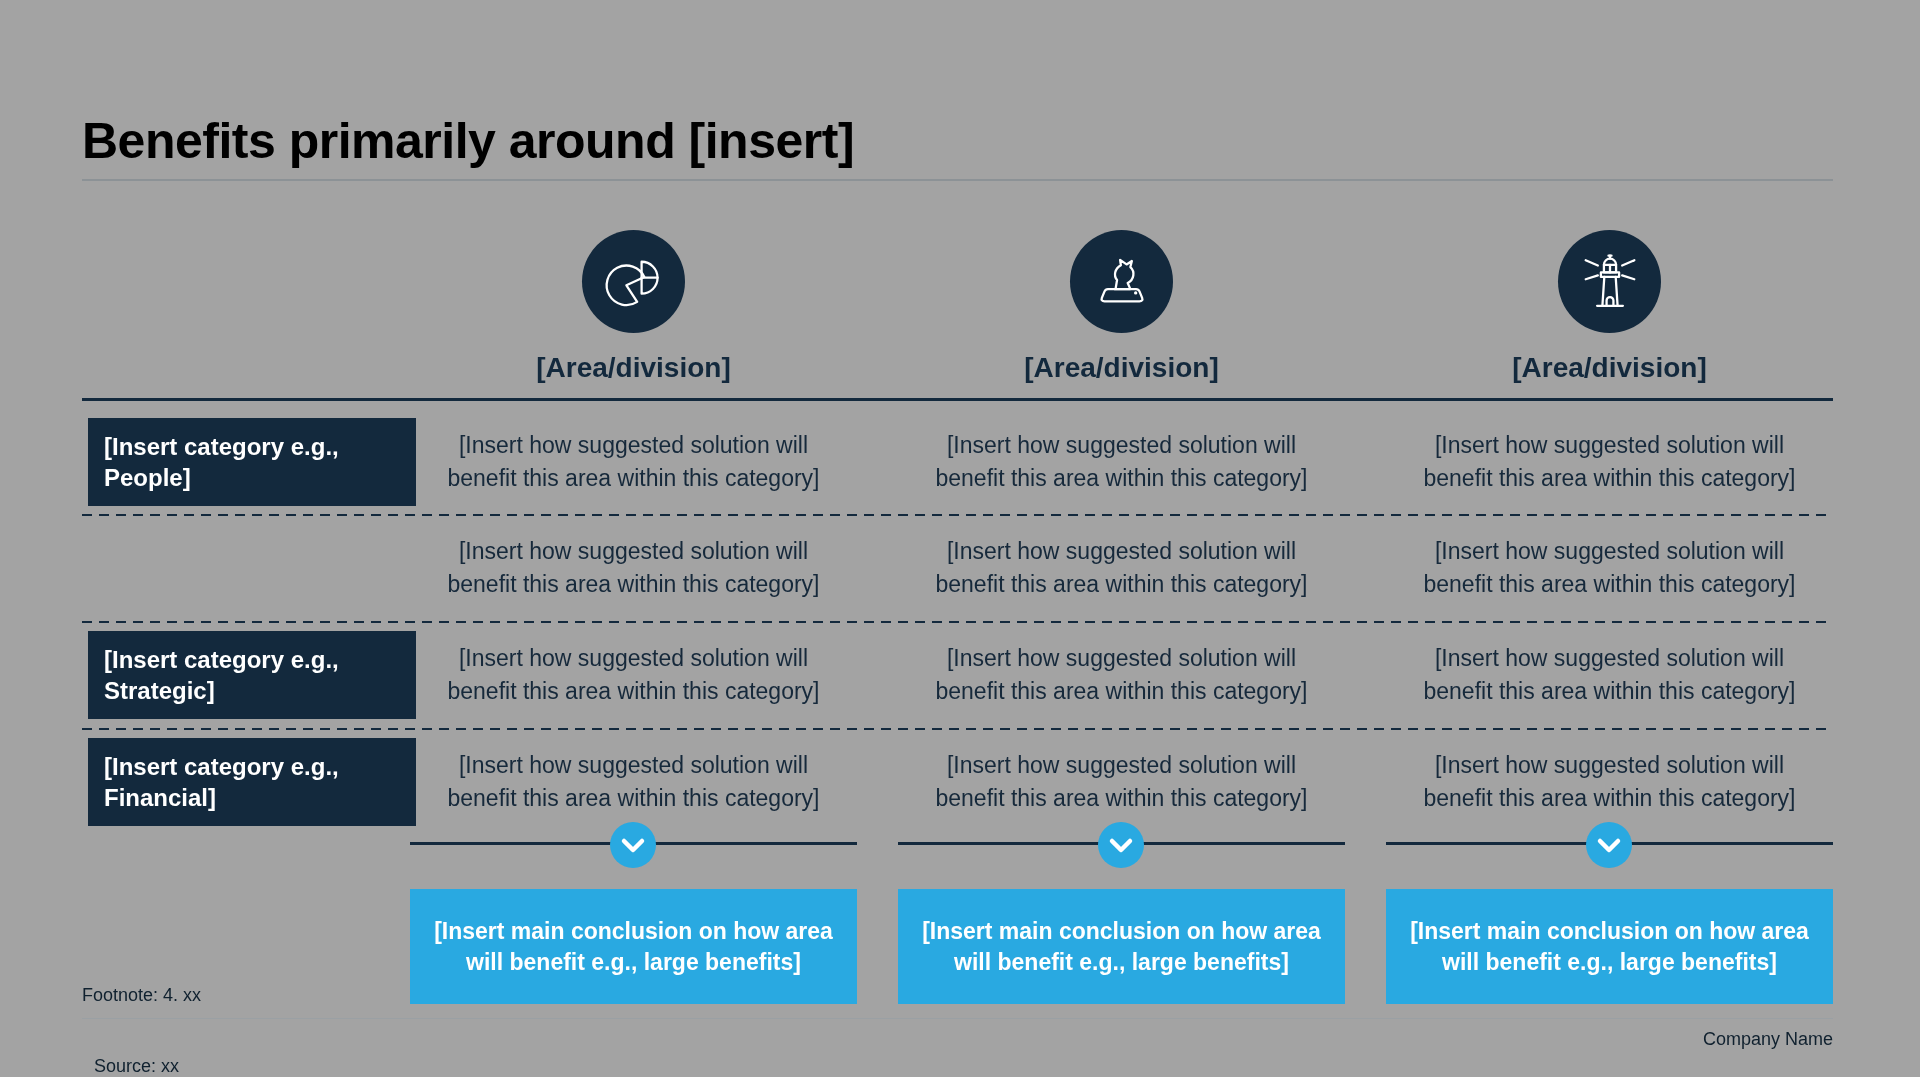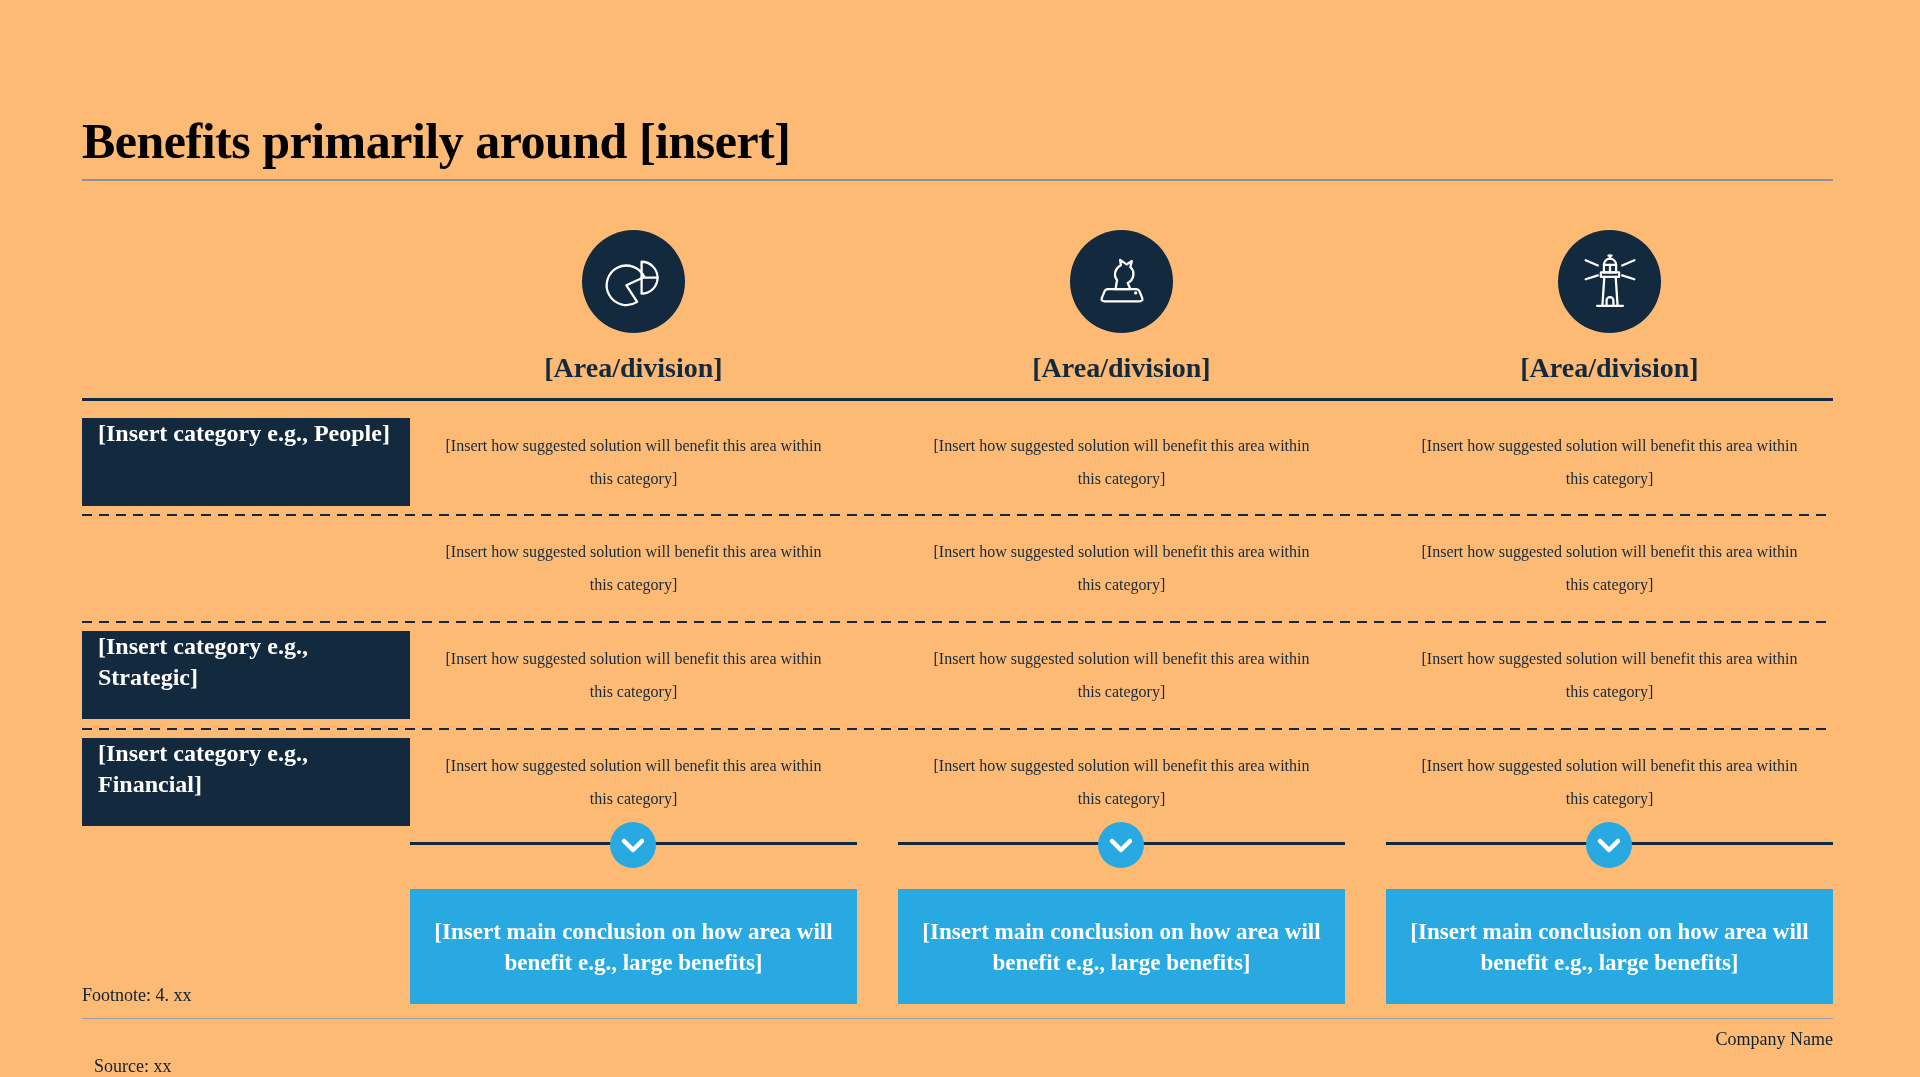--- a/index.html
+++ b/index.html
@@ -1,19 +1,19 @@
 <!DOCTYPE html>
 <html><head>
 <meta charset="utf-8">
 <style>
   * { margin:0; padding:0; box-sizing:border-box; }
   html,body { background:#ffffff; }
   .slide {
-    position:relative; width:1920px; height:1077px; background:#fdba74;
-    font-family:Liberation Serif, serif; overflow:hidden;
+    position:relative; width:1920px; height:1077px; background:#a3a3a3;
+    font-family:Liberation Sans, sans-serif; overflow:hidden;
   }
   .abs { position:absolute; }
 
   
   .title { left:82px; top:112px; font-size:50px; font-weight:bold; color:#000000; letter-spacing:-0.5px; }
   .title-rule { left:82px; top:179px; width:1751px; height:2px; background:#8c9296; }
 
   
   .col { width:447px; }
   .c0 { left:410px; } .c1 { left:898px; } .c2 { left:1386px; }
@@ -23,26 +23,26 @@
                  display:flex; align-items:center; justify-content:center; }
   .ic0 { left:582px; } .ic1 { left:1070px; } .ic2 { left:1558px; }
   .icon-circle svg { width:76px; height:76px; stroke:#ffffff; fill:none;
                      stroke-width:3; stroke-linecap:round; stroke-linejoin:round; }
 
   
   .col-header { top:352px; text-align:center; font-size:28px; font-weight:bold; color:#13293d; }
   .header-rule { left:82px; top:398px; width:1751px; height:3px; background:#13293d; }
 
   
-  .row-box { left:82px; width:328px; height:88px; background:#13293d; color:#ffffff;
+  .row-box { left:88px; width:328px; height:88px; background:#13293d; color:#ffffff;
              font-size:24px; font-weight:bold; line-height:31px;
-             display:flex; align-items:flex-start; padding:0 14px 0 16px; }
+             display:flex; align-items:center; padding:0 14px 0 16px; }
   .r0 { top:418px; } .r1 { top:524px; } .r2 { top:631px; } .r3 { top:738px; }
   .cell { height:88px; display:flex; align-items:center; justify-content:center; text-align:center; }
-  .cell span { max-width:400px; font-size:16px; line-height:33px; color:#16293b; }
+  .cell span { max-width:400px; font-size:23px; line-height:33px; color:#16293b; }
   .dash-rule { left:82px; width:1751px; height:2px;
                background:repeating-linear-gradient(90deg,#13293d 0 10px,transparent 10px 17px); }
   .d0 { top:514px; } .d1 { top:621px; } .d2 { top:728px; }
 
   
   .col-line { top:842px; height:3px; background:#13293d; }
   .chevron-badge { top:822px; width:46px; height:46px; }
   .ch0 { left:610px; } .ch1 { left:1098px; } .ch2 { left:1586px; }
 
   

